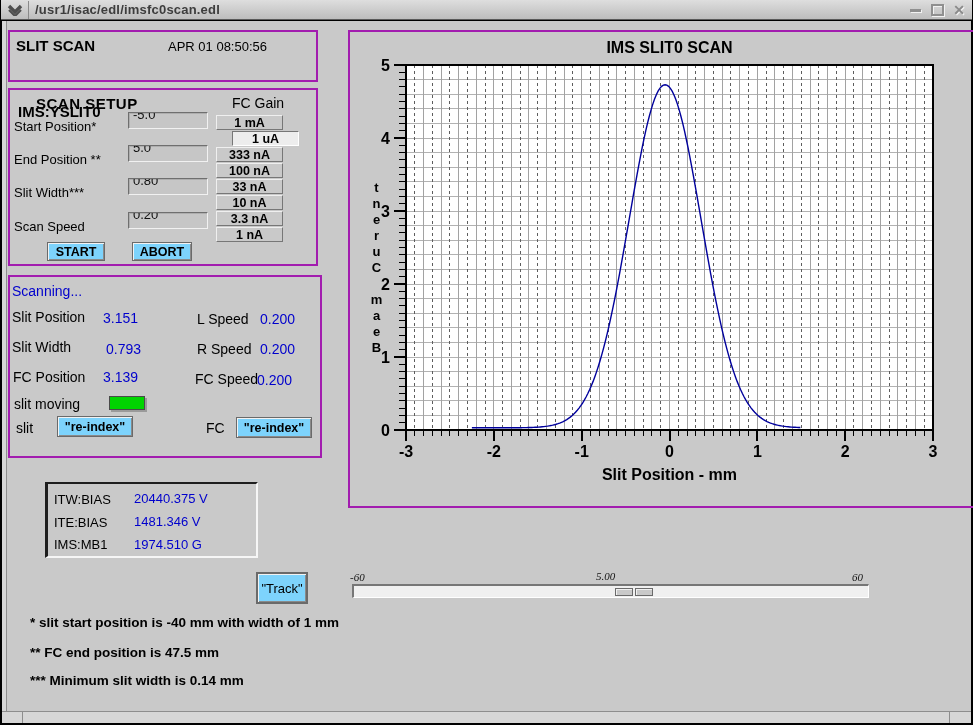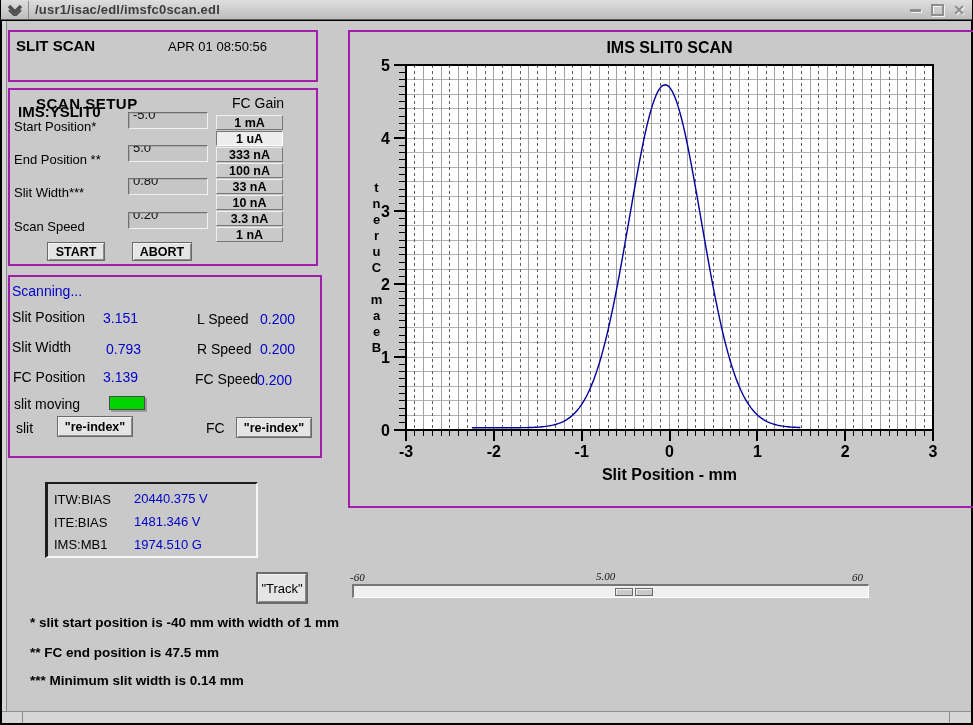--- a/index.html
+++ b/index.html
@@ -38,21 +38,21 @@
   .fs13{font-size:13px;} .fs14{font-size:14px;} .fs15{font-size:15px;}
   
   .tin{
     position:absolute;width:80px;height:17px;background:#c6c6c6;
     border:1px solid;border-color:#6f6f6f #f1f1f1 #f1f1f1 #6f6f6f;
     box-shadow:inset 1px 1px 0 rgba(0,0,0,.12);
     font-family:"Liberation Sans",sans-serif;font-size:13px;color:#111;padding:0 0 12px 4px;box-sizing:border-box;outline:none;
   }
   
   .btn{
-    position:absolute;background:#e5e5e5;border:1px solid #6a6a6a;
+    position:absolute;background:#7dd3fc;border:1px solid #6a6a6a;
     box-shadow:inset 1px 1px 0 #f2f2f2, inset -1px -1px 0 #8a8a8a;
     display:flex;align-items:center;justify-content:center;
     font-family:"Liberation Sans",sans-serif;color:#000;cursor:default;box-sizing:border-box;
   }
   .fc-btn{
     position:absolute;left:206px;width:67px;height:15px;background:#c9c9c9;
     border-top:1px solid #efefef;border-left:1px solid #efefef;
     border-bottom:1px solid #777;border-right:1px solid #777;
     font-size:12.5px;font-weight:bold;display:flex;align-items:center;justify-content:center;box-sizing:border-box;
   }
@@ -141,21 +141,21 @@
   <span class="abs fs13" style="left:4px;top:95px;">Slit Width***</span>
   <input class="tin" style="left: 118px; top: 88px;" value="0.80">
 
   <span class="abs fs13" style="left:4px;top:129px;">Scan Speed</span>
   <input class="tin" style="left: 118px; top: 122px;" value="0.20">
 
   <div class="btn b" style="left:37px;top:152px;width:58px;height:19px;font-size:12.5px;">START</div>
   <div class="btn b" style="left:122px;top:152px;width:60px;height:19px;font-size:12.5px;">ABORT</div>
 
   <div class="fc-btn" style="top:25px;">1 mA</div>
-  <div class="fc-btn selected" style="top:41px;">1 uA</div>
+  <div class="fc-btn selected" style="top:41px;margin-left:16px;">1 uA</div>
   <div class="fc-btn" style="top:57px;">333 nA</div>
   <div class="fc-btn" style="top:73px;">100 nA</div>
   <div class="fc-btn" style="top:89px;">33 nA</div>
   <div class="fc-btn" style="top:105px;">10 nA</div>
   <div class="fc-btn" style="top:121px;">3.3 nA</div>
   <div class="fc-btn" style="top:137px;">1 nA</div>
 </div>
 
 <div class="panel" style="left:8px;top:275px;width:314px;height:183px;">
   <span class="abs blue fs14" style="left:2px;top:6px;">Scanning...</span>

